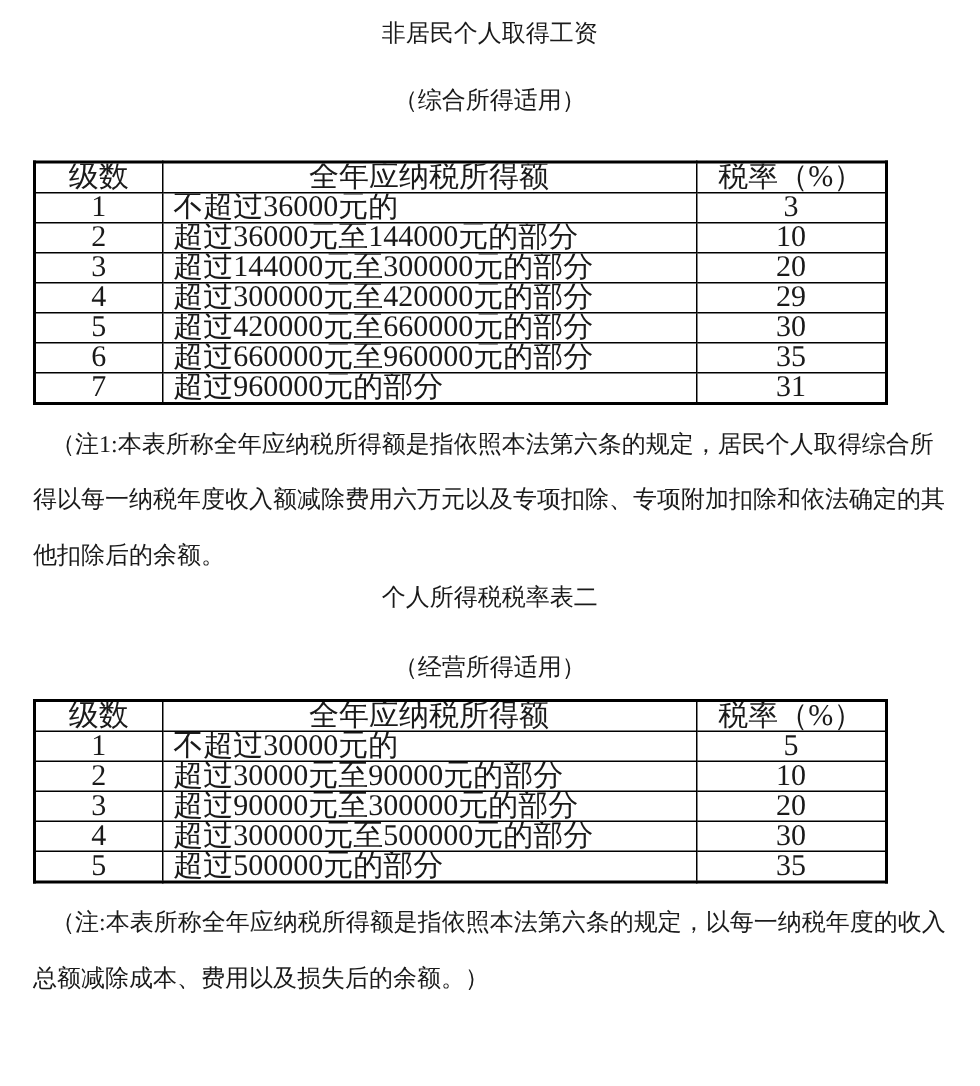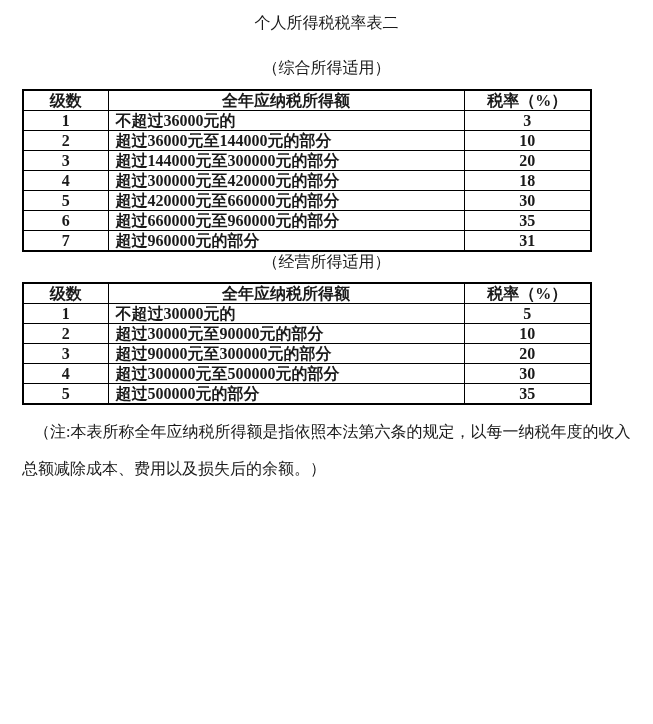--- a/index.html
+++ b/index.html
@@ -20,59 +20,59 @@
   }
   .title {
     margin: 0 0 26px 0;
     font-size: 16px;
     font-weight: normal;
     text-align: center;
     line-height: 19px;
   }
   .title-2 { margin: 0 0 28px 0; }
   .subtitle {
-    margin: 0 0 12px 0;
+    margin: 0 0 30px 0;
     text-align: center;
     line-height: 19px;
   }
   .subtitle-2 { margin: 0 0 11px 0; }
   table.tax {
     border-collapse: collapse;
     table-layout: fixed;
     width: 568px;
     border: 2px solid #000;
   }
   table.tax th, table.tax td {
     border: 1px solid #000;
     height: 18px;
     line-height: 19px;
     padding: 0;
-    font-size: 16px;
-    font-weight: bold;
+    font-size: 20px;
+    font-weight: normal;
     text-align: center;
     white-space: nowrap;
     overflow: hidden;
   }
   table.tax td.c-income {
     text-align: left;
     padding-left: 7px;
     margin-top: 20px;
   }
   .note {
     margin: 8px 0 0 0;
     line-height: 37px;
     text-indent: 12px;
   }
 </style>
 </head>
 <body>
 
 <div class="doc">
 
-  <p class="title">个人所得税税率表二</p>
+  <p class="title">非居民个人取得工资</p>
   <p class="subtitle">（综合所得适用）</p>
 
   <table class="tax">
     <colgroup>
       <col style="width:85px">
       <col style="width:356px">
       <col style="width:127px">
     </colgroup>
     <tbody>
         <tr>
@@ -91,41 +91,43 @@
       <td>10</td>
     </tr>
     <tr>
       <td>3</td>
       <td class="c-income">超过144000元至300000元的部分</td>
       <td>20</td>
     </tr>
     <tr>
       <td>4</td>
       <td class="c-income">超过300000元至420000元的部分</td>
-      <td>18</td>
+      <td>29</td>
     </tr>
     <tr>
       <td>5</td>
       <td class="c-income">超过420000元至660000元的部分</td>
       <td>30</td>
     </tr>
     <tr>
       <td>6</td>
       <td class="c-income">超过660000元至960000元的部分</td>
       <td>35</td>
     </tr>
     <tr>
       <td>7</td>
       <td class="c-income">超过960000元的部分</td>
       <td>31</td>
     </tr>
   </tbody>
     </table>
 
+  <p class="note">（注1:本表所称全年应纳税所得额是指依照本法第六条的规定，居民个人取得综合所得以每一纳税年度收入额减除费用六万元以及专项扣除、专项附加扣除和依法确定的其他扣除后的余额。</p>
 
+  <p class="title title-2">个人所得税税率表二</p>
   <p class="subtitle subtitle-2">（经营所得适用）</p>
 
   <table class="tax">
     <colgroup>
       <col style="width:85px">
       <col style="width:356px">
       <col style="width:127px">
     </colgroup>
     <tbody>
         <tr>

